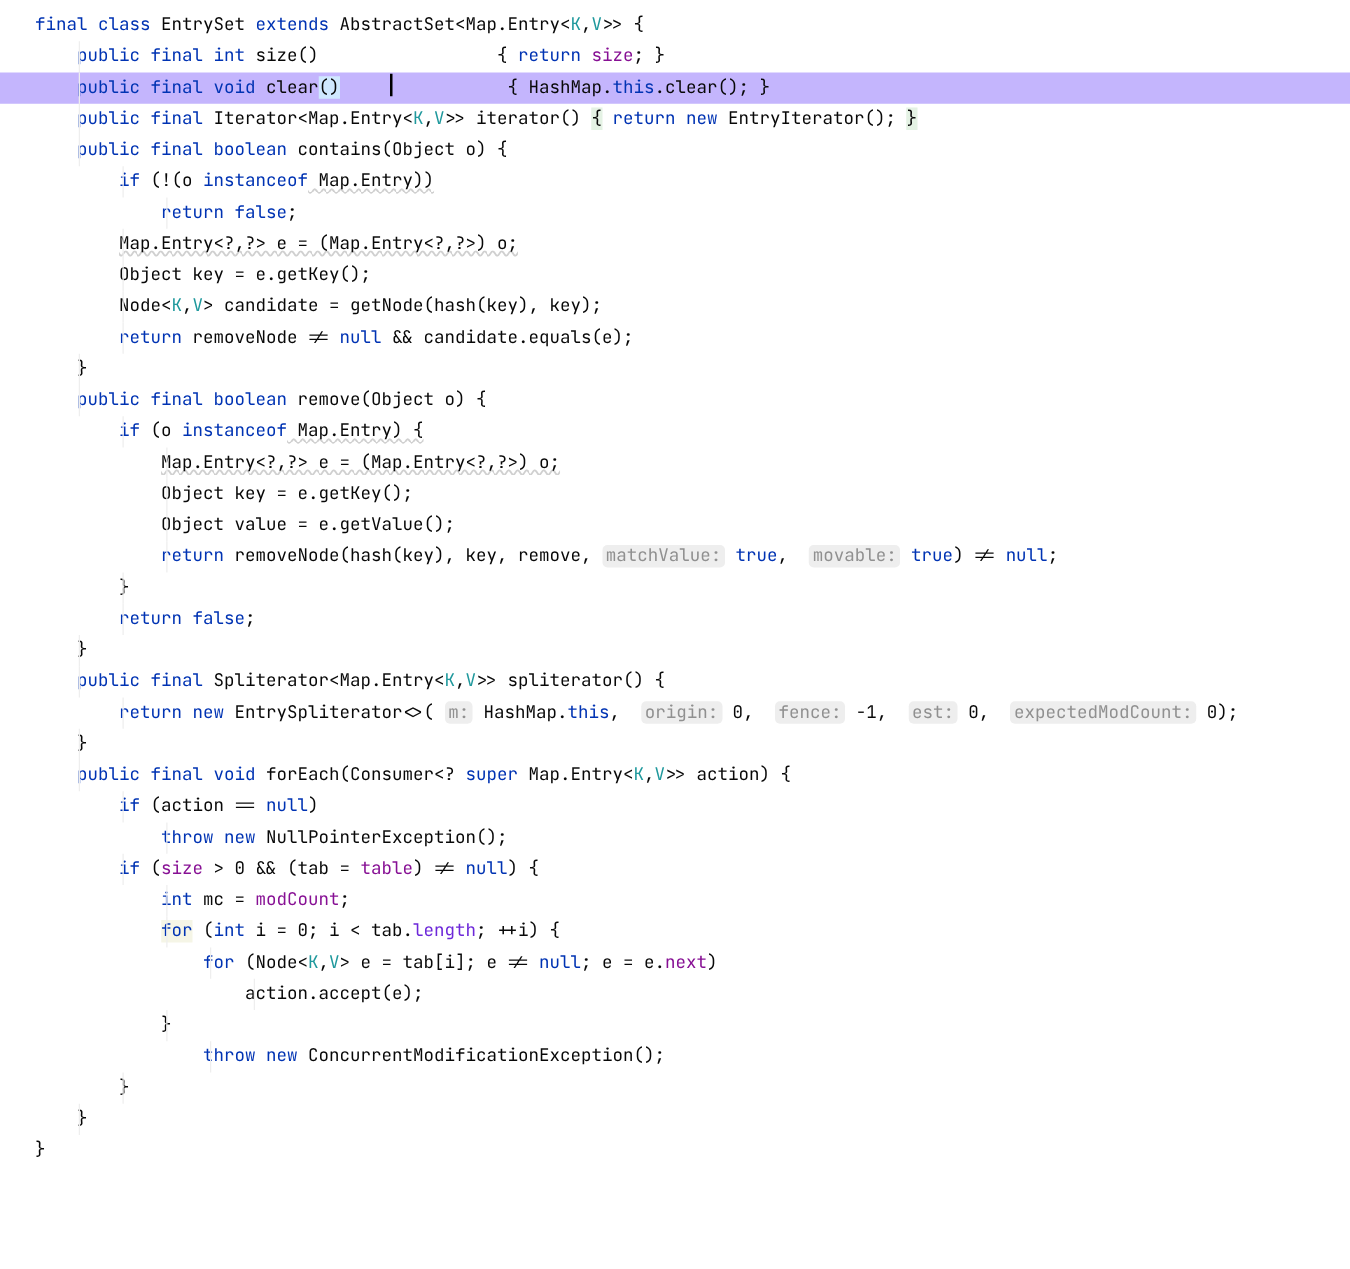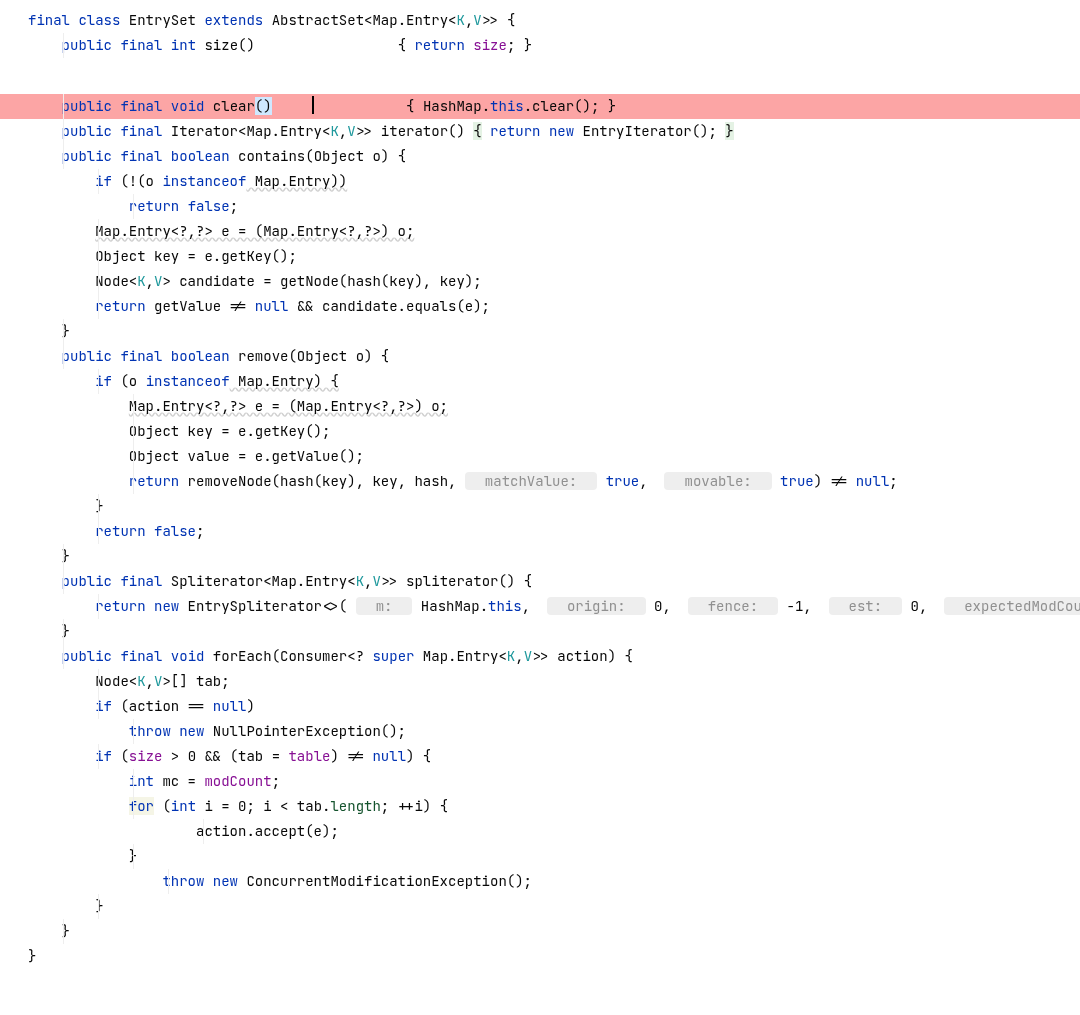--- a/index.html
+++ b/index.html
@@ -16,33 +16,32 @@
   .editor {
     position: relative;
     padding: 8px 0 0 0;
   }
   .line {
     white-space: pre;
     padding-left: 28px;
     position: relative;
   }
   .line.hl {
-    background: #fca5a5;
-    margin-top: 36px;
+    background: #c4b5fd;
   }
   .kw { color: #0033b3; font-weight: normal; }
   .tp { color: #20999d; }            
   .fld { color: #871094; font-weight: normal; }  
-  .fldn { color: #14532d; text-align: center; }                     
+  .fldn { color: #6d28d9; text-align: center; }                     
   .it  { }
   .hint {
     background: #eeeeee;
     color: #909090;
     border-radius: 4px;
-    padding: 0 20px;
+    padding: 0 3px;
     font-weight: normal;
     font-style: normal;
   }
   .kwbg { background: #f5f5e6; }     
   .sel  { background: #cfe8ff; }
   .hlg  { background: #e4f2e4; }     
   .wavy { text-decoration: underline wavy #d0d0d0; text-decoration-skip-ink: none; }
   .cursor {
     display: inline-block;
     width: 2px; height: 18px;
@@ -75,44 +74,44 @@
 <div class="line hl g1">    <span class="kw">public</span> <span class="kw">final</span> <span class="kw">void</span><span> clear</span><span class="sel">()</span><span class="cursor"></span>           <span>{ </span><span>HashMap.</span><span class="kw">this</span><span>.clear(); }</span></div>
 
 <div class="line g1">    <span class="kw">public</span> <span class="kw">final</span><span> Iterator&lt;Map.Entry&lt;</span><span class="tp">K</span><span>,</span><span class="tp">V</span><span>&gt;&gt; iterator() </span><span class="hlg">{</span><span> </span><span class="kw">return</span> <span class="kw">new</span><span> EntryIterator(); </span><span class="hlg">}</span></div>
 
 <div class="line g1">    <span class="kw">public</span> <span class="kw">final</span> <span class="kw">boolean</span><span> contains(Object o) {</span></div>
 <div class="line g1 g2">        <span class="kw">if</span><span> (!(o </span><span class="kw">instanceof</span><span class="wavy"> Map.Entry))</span></div>
 <div class="line g1 g2 g3">            <span class="kw">return</span> <span class="kw">false</span><span>;</span></div>
 <div class="line g1 g2">        <span class="wavy">Map.Entry&lt;?,?&gt; e = (Map.Entry&lt;?,?&gt;) o;</span></div>
 <div class="line g1 g2">        <span>Object key = e.getKey();</span></div>
 <div class="line g1 g2">        <span>Node&lt;</span><span class="tp">K</span><span>,</span><span class="tp">V</span><span>&gt; candidate = getNode(</span><span class="it">hash</span><span>(key), key);</span></div>
-<div class="line g1 g2">        <span class="kw">return</span><span> getValue != </span><span class="kw">null</span><span> &amp;&amp; candidate.equals(e);</span></div>
+<div class="line g1 g2">        <span class="kw">return</span><span> removeNode != </span><span class="kw">null</span><span> &amp;&amp; candidate.equals(e);</span></div>
 <div class="line g1">    <span>}</span></div>
 
 <div class="line g1">    <span class="kw">public</span> <span class="kw">final</span> <span class="kw">boolean</span><span> remove(Object o) {</span></div>
 <div class="line g1 g2">        <span class="kw">if</span><span> (o </span><span class="kw">instanceof</span><span class="wavy"> Map.Entry) {</span></div>
 <div class="line g1 g2 g3">            <span class="wavy">Map.Entry&lt;?,?&gt; e = (Map.Entry&lt;?,?&gt;) o;</span></div>
 <div class="line g1 g2 g3">            <span>Object key = e.getKey();</span></div>
 <div class="line g1 g2 g3">            <span>Object value = e.getValue();</span></div>
-<div class="line g1 g2 g3">            <span class="kw">return</span><span> removeNode(</span><span class="it">hash</span><span>(key), key, hash, </span><span class="hint">matchValue:</span> <span class="kw">true</span><span>, </span> <span class="hint">movable:</span> <span class="kw">true</span><span>) != </span><span class="kw">null</span><span>;</span></div>
+<div class="line g1 g2 g3">            <span class="kw">return</span><span> removeNode(</span><span class="it">hash</span><span>(key), key, remove, </span><span class="hint">matchValue:</span> <span class="kw">true</span><span>, </span> <span class="hint">movable:</span> <span class="kw">true</span><span>) != </span><span class="kw">null</span><span>;</span></div>
 <div class="line g1 g2">        <span>}</span></div>
 <div class="line g1 g2">        <span class="kw">return</span> <span class="kw">false</span><span>;</span></div>
 <div class="line g1">    <span>}</span></div>
 
 <div class="line g1">    <span class="kw">public</span> <span class="kw">final</span><span> Spliterator&lt;Map.Entry&lt;</span><span class="tp">K</span><span>,</span><span class="tp">V</span><span>&gt;&gt; spliterator() {</span></div>
 <div class="line g1 g2">        <span class="kw">return</span> <span class="kw">new</span><span> EntrySpliterator&lt;&gt;( </span><span class="hint">m:</span><span> HashMap.</span><span class="kw">this</span><span>, </span> <span class="hint">origin:</span><span> 0</span><span>, </span> <span class="hint">fence:</span><span> -1</span><span>, </span> <span class="hint">est:</span><span> 0</span><span>, </span> <span class="hint">expectedModCount:</span><span> 0</span><span>);</span></div>
 <div class="line g1">    <span>}</span></div>
 
 <div class="line g1">    <span class="kw">public</span> <span class="kw">final</span> <span class="kw">void</span><span> forEach(Consumer&lt;? </span><span class="kw">super</span><span> Map.Entry&lt;</span><span class="tp">K</span><span>,</span><span class="tp">V</span><span>&gt;&gt; action) {</span></div>
-<div class="line g1 g2">        <span>Node&lt;</span><span class="tp">K</span><span>,</span><span class="tp">V</span><span>&gt;[] tab;</span></div>
 <div class="line g1 g2">        <span class="kw">if</span><span> (action == </span><span class="kw">null</span><span>)</span></div>
 <div class="line g1 g2 g3">            <span class="kw">throw</span> <span class="kw">new</span><span> NullPointerException();</span></div>
 <div class="line g1 g2">        <span class="kw">if</span><span> (</span><span class="fld">size</span><span> &gt; 0 &amp;&amp; (tab = </span><span class="fld">table</span><span>) != </span><span class="kw">null</span><span>) {</span></div>
 <div class="line g1 g2 g3">            <span class="kw">int</span><span> mc = </span><span class="fld">modCount</span><span>;</span></div>
 <div class="line g1 g2 g3">            <span class="kw kwbg">for</span><span> (</span><span class="kw">int</span><span> i = 0; i &lt; tab.</span><span class="fldn">length</span><span>; ++i) {</span></div>
+<div class="line g1 g2 g3 g4">                <span class="kw">for</span><span> (Node&lt;</span><span class="tp">K</span><span>,</span><span class="tp">V</span><span>&gt; e = tab[i]; e != </span><span class="kw">null</span><span>; e = e.</span><span class="fld">next</span><span>)</span></div>
 <div class="line g1 g2 g3 g4 g5">                    <span>action.accept(e);</span></div>
 <div class="line g1 g2 g3">            <span>}</span></div>
 <div class="line g1 g2 g3 g4">                <span class="kw">throw</span> <span class="kw">new</span><span> ConcurrentModificationException();</span></div>
 <div class="line g1 g2">        <span>}</span></div>
 <div class="line g1">    <span>}</span></div>
 
 <div class="line"><span>}</span></div>
 
 </div>
 

